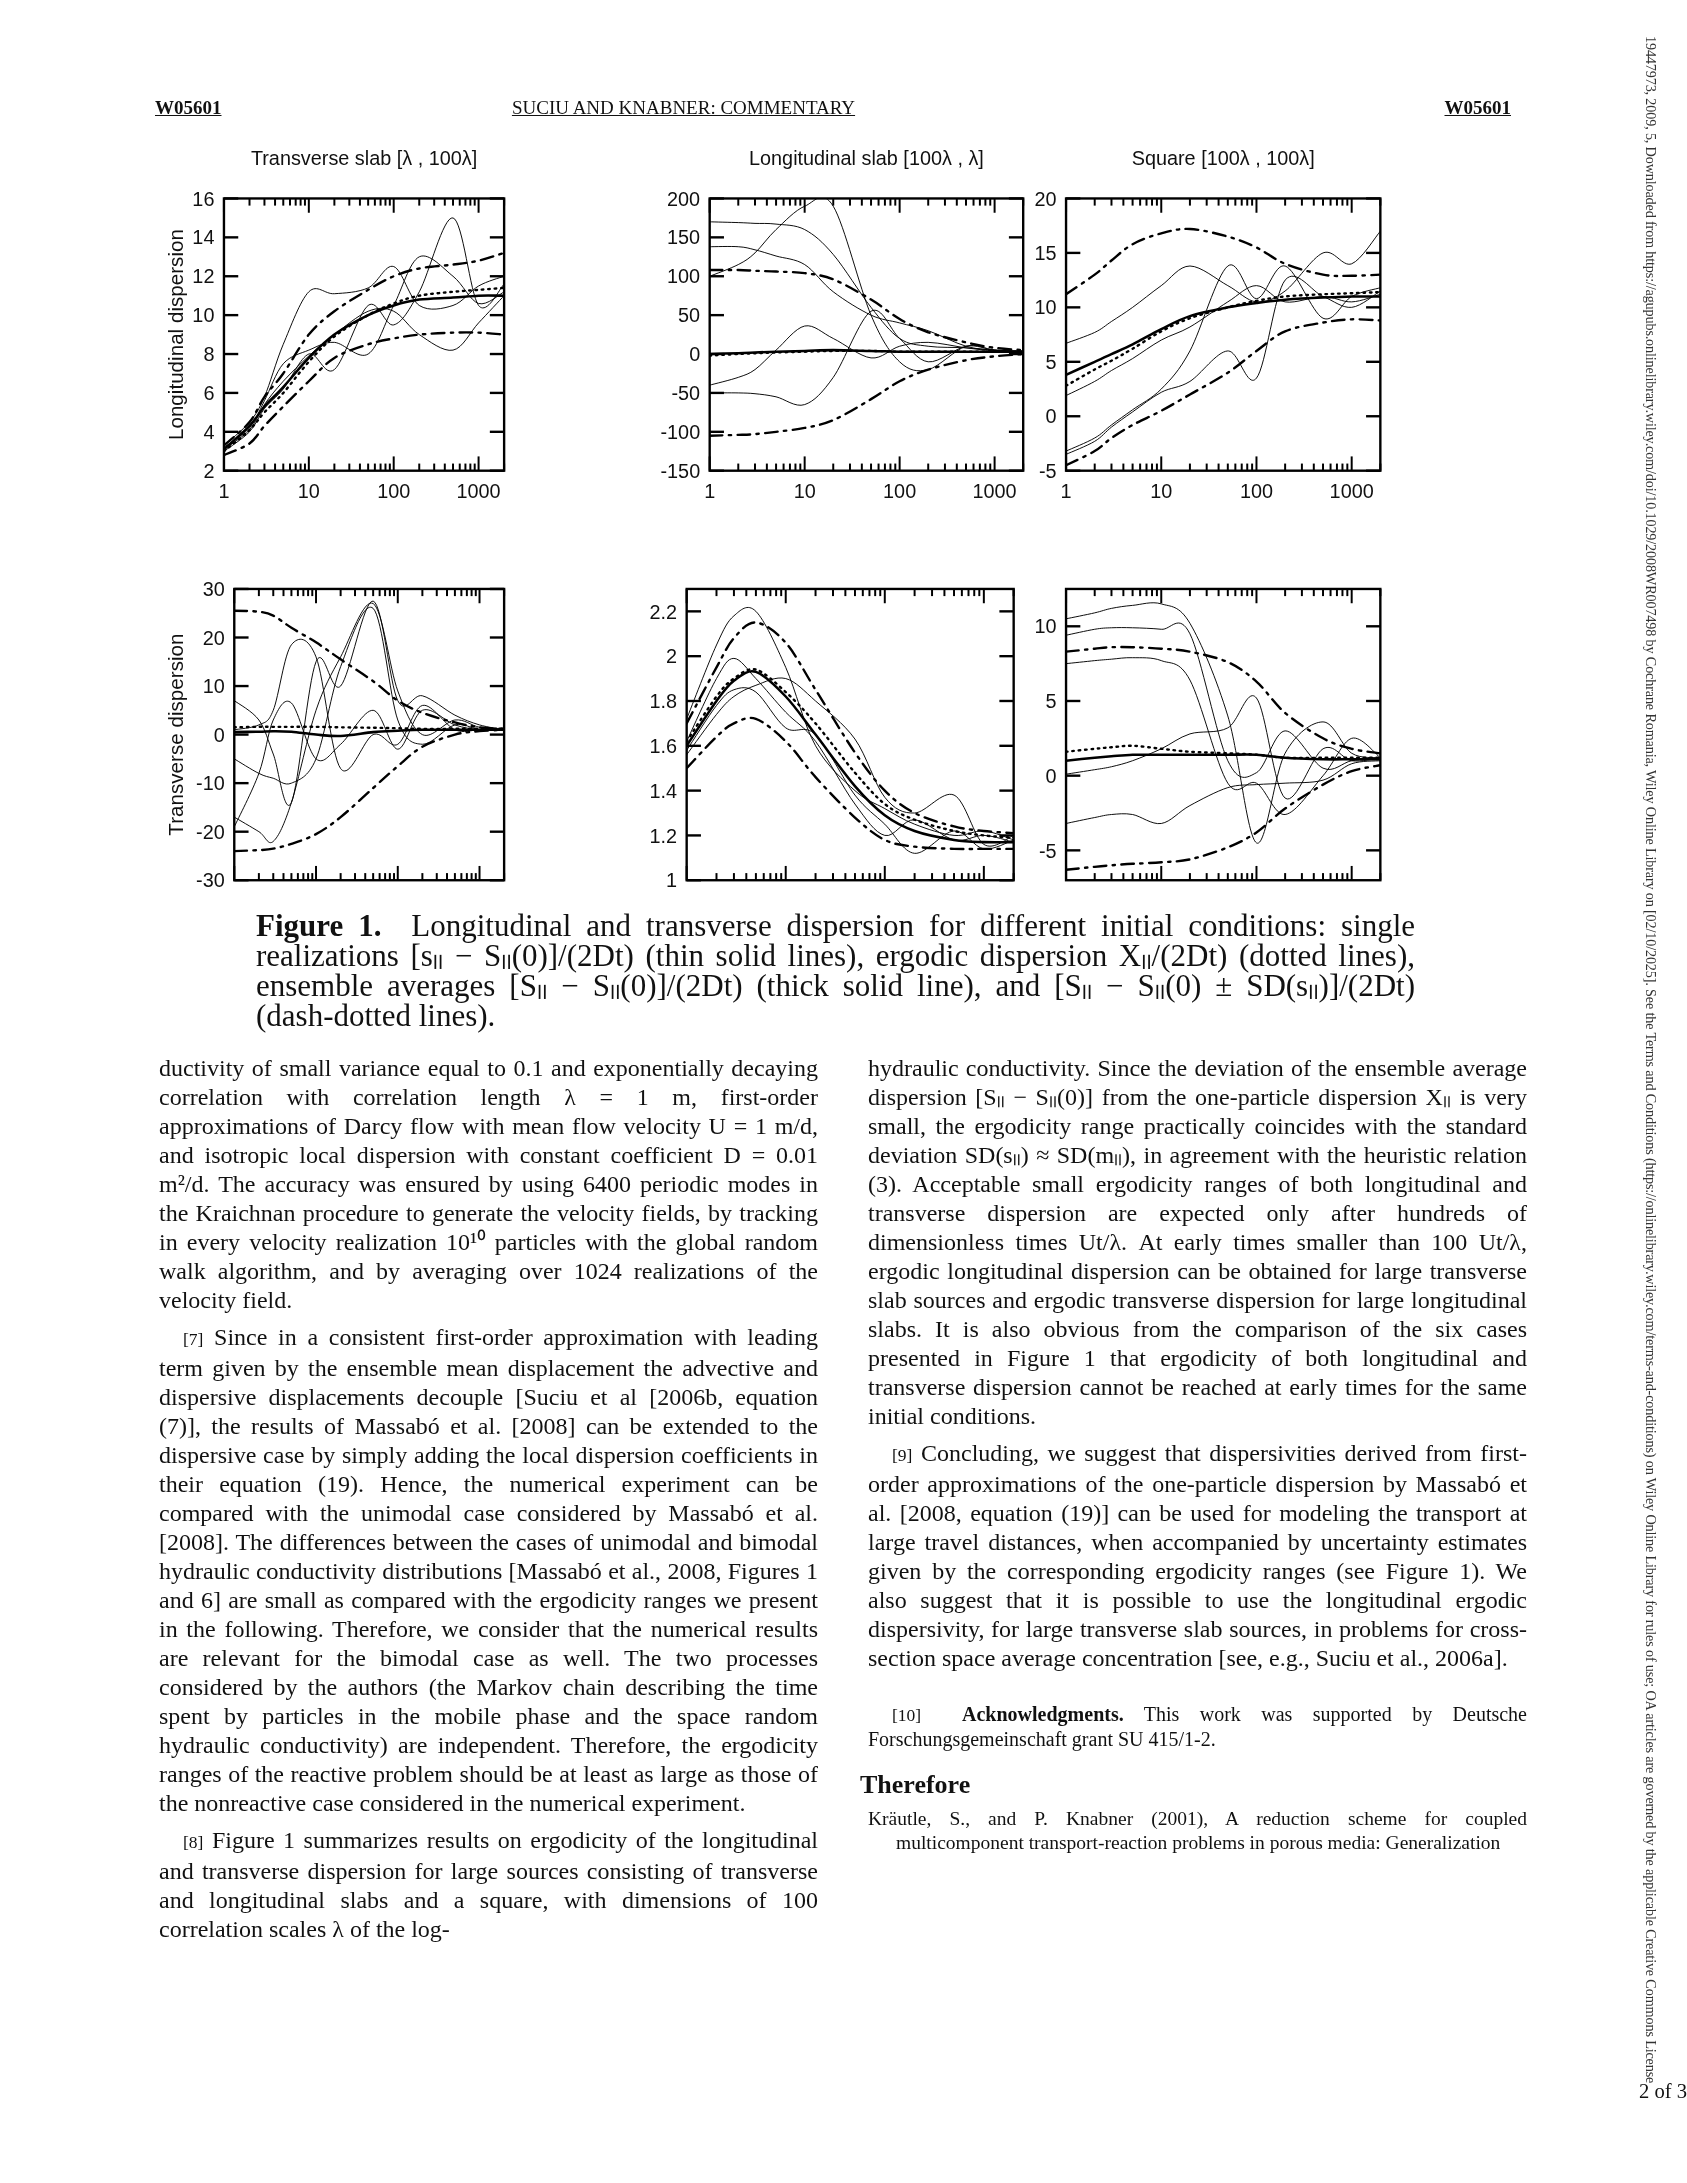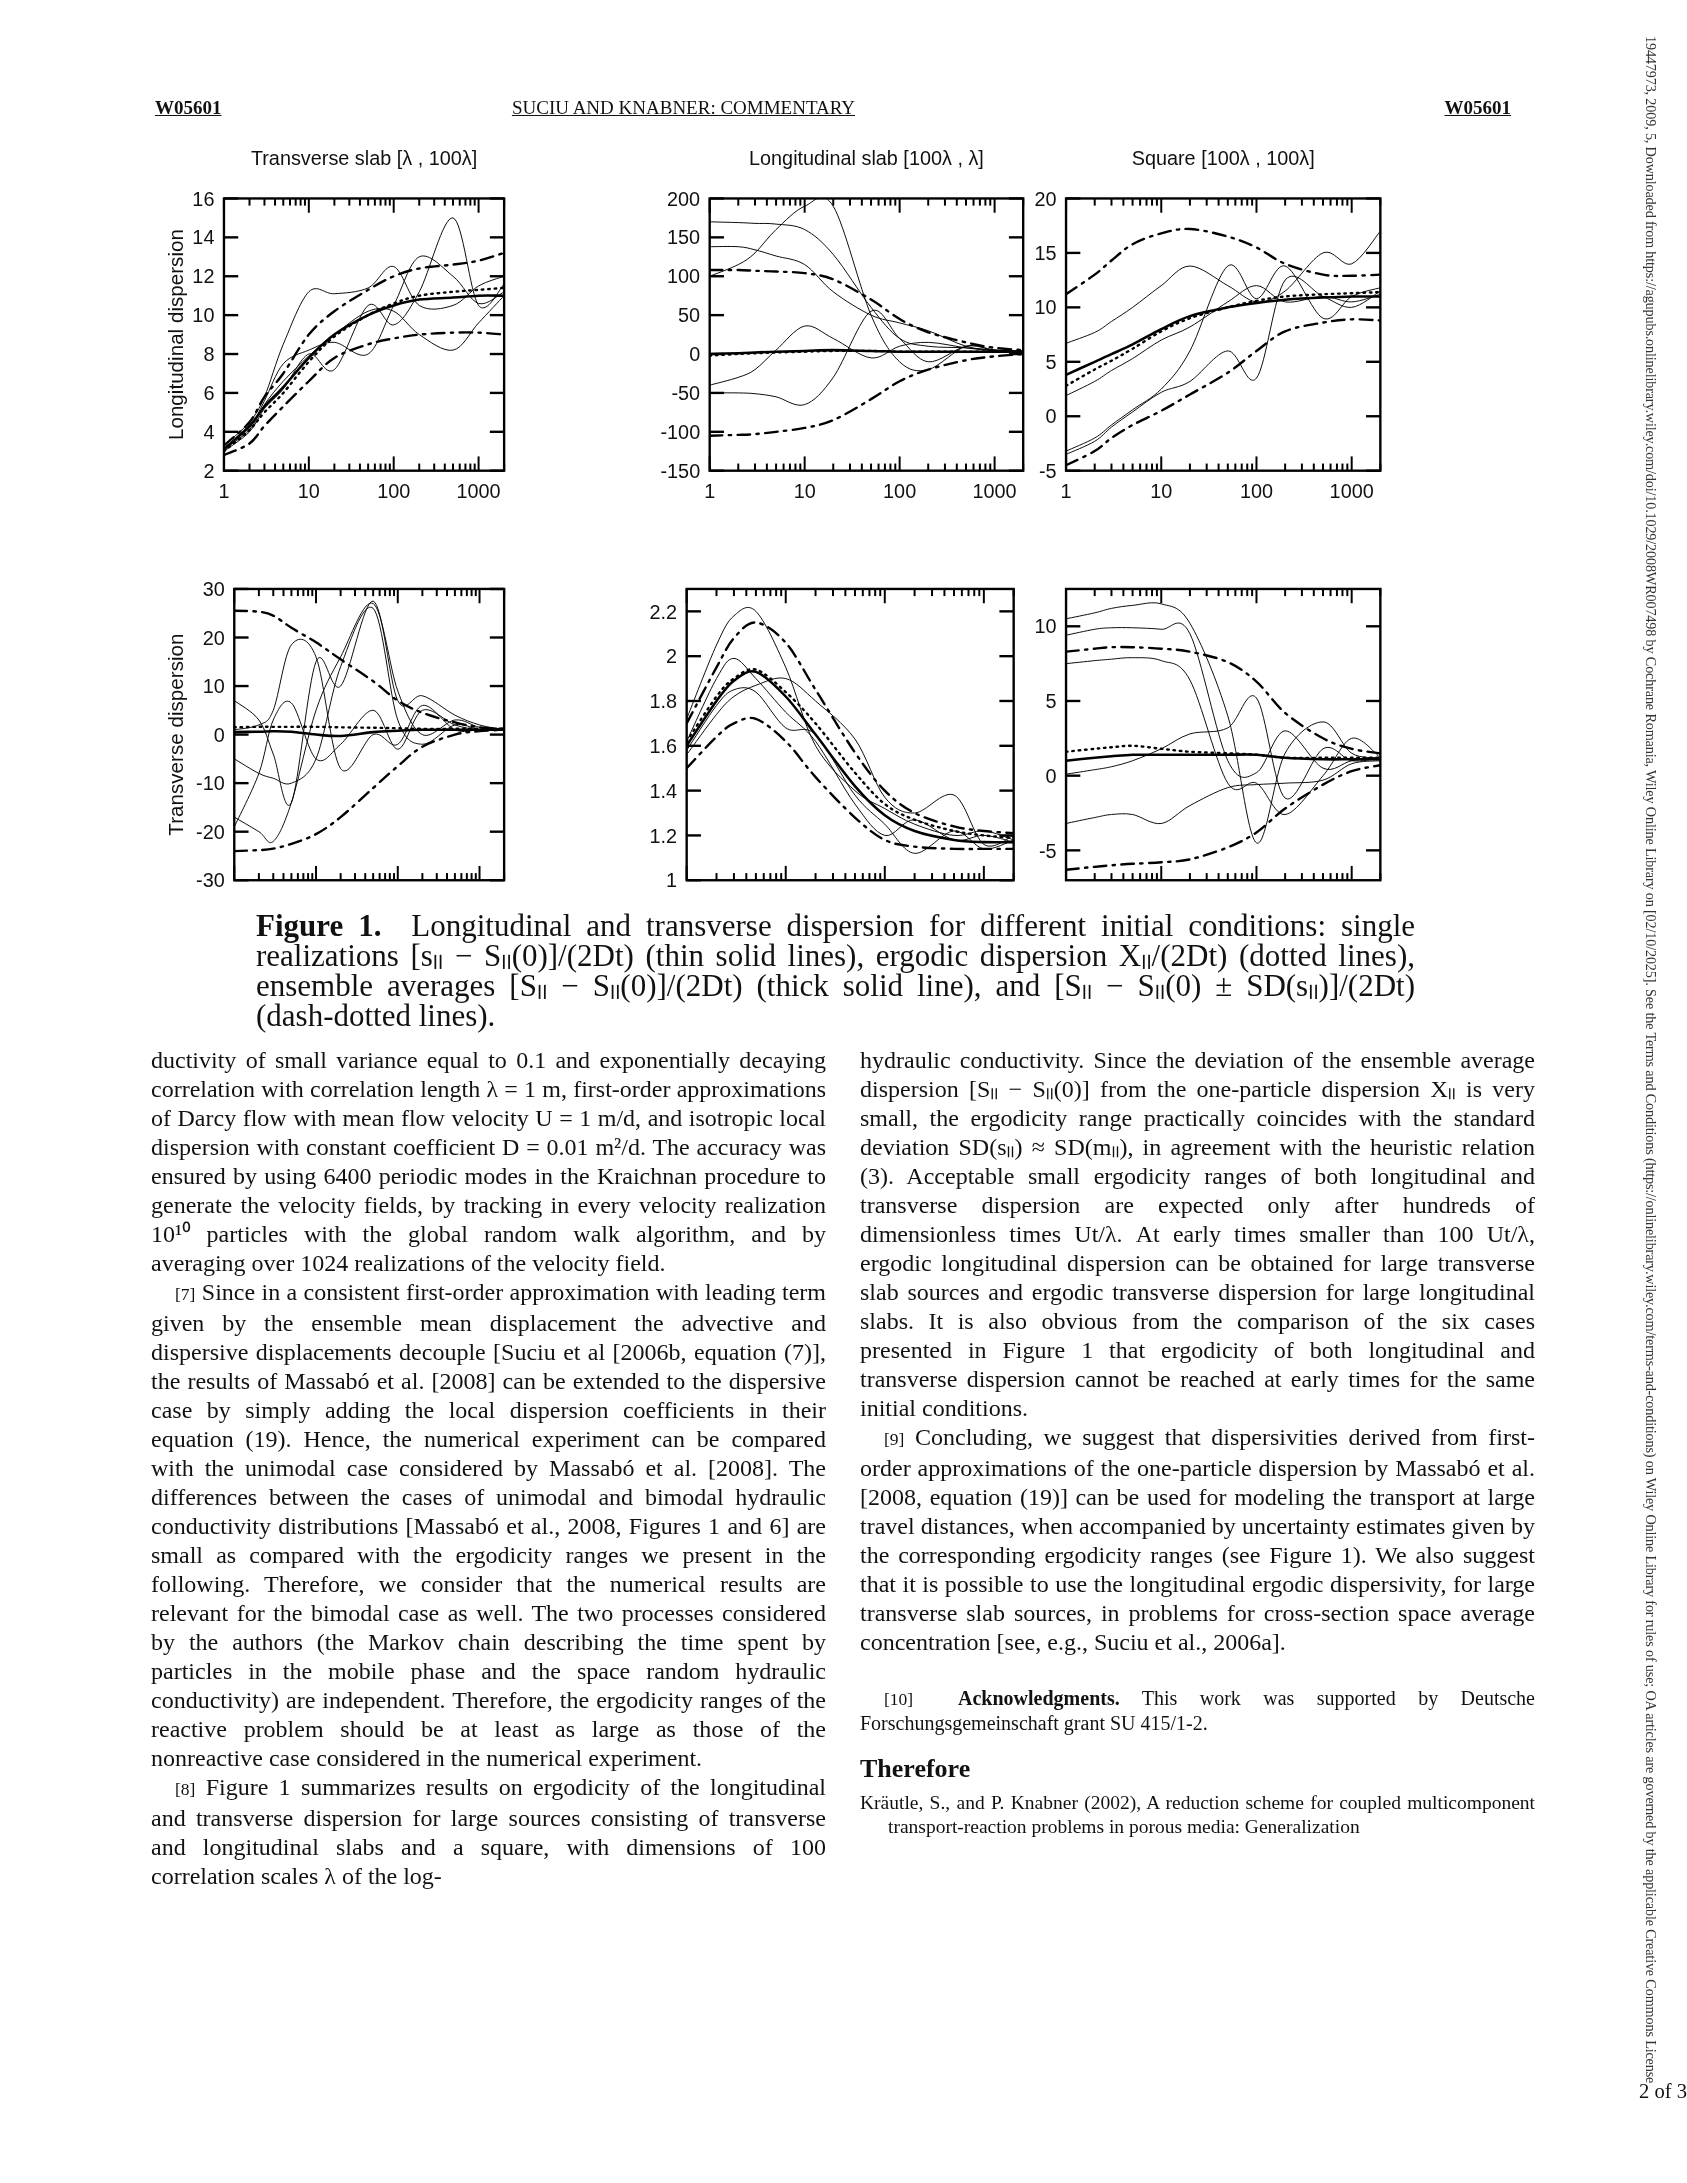--- a/index.html
+++ b/index.html
@@ -8,21 +8,21 @@
   .hdr.left { left:155px; font-weight:bold; }
   .hdr.center { left:0; width:1367px; text-align:center; }
   .hdr.right { right:176px; font-weight:bold; }
   #figure { position:absolute; left:143px; top:127px; width:1381px; height:762px; }
   #figure text { font-family:"Liberation Sans", sans-serif; fill:#111; }
   .caption { position:absolute; left:256px; top:911px; width:1159px; font-size:31px; line-height:30px; text-align:justify; text-align-last:left; }
   .caption b { font-weight:bold; }
   .col { position:absolute; top:1046px; width:675px; font-size:24px; line-height:29px; text-align:justify; }
   .col.l { left:151px; }
   .col.r { left:860px; }
-  .col p { margin:0;font-family:Liberation Serif, serif; }
+  .col p { margin:8px;font-family:Liberation Serif, serif; }
   .col p.ind { text-indent:24px; }
   .pnum { font-size:17.5px; }
   .ack { font-size:20px; line-height:24px; margin-top:29px !important; }
   .refhead { font-weight:bold; font-size:26px; margin:19px 0 8px 0; }
   .ref { font-size:19.5px; line-height:24px; padding-left:28px; text-indent:-28px; margin:0; }
   .pager { position:absolute; top:2080px; left:0; width:1687px; text-align:right; font-size:20.6px; }
   .sidebar { position:absolute; left:1642px; top:36px; width:24px; height:2128px; }
   .sidebar span { position:absolute; left:0; top:0; writing-mode:vertical-rl; font-size:14.3px; white-space:nowrap; color:#333; font-family:"Liberation Serif", serif; letter-spacing:-0.2px; transform:scaleX(0.95); }
 </style>
 </head>
@@ -646,17 +646,17 @@
   <p>ductivity of small variance equal to 0.1 and exponentially decaying correlation with correlation length λ = 1 m, first-order approximations of Darcy flow with mean flow velocity U = 1 m/d, and isotropic local dispersion with constant coefficient D = 0.01 m²/d. The accuracy was ensured by using 6400 periodic modes in the Kraichnan procedure to generate the velocity fields, by tracking in every velocity realization 10¹⁰ particles with the global random walk algorithm, and by averaging over 1024 realizations of the velocity field.</p>
   <p class="ind"><span class="pnum">[7]</span><span> Since in a consistent first-order approximation with leading term given by the ensemble mean displacement the advective and dispersive displacements decouple [Suciu et al [2006b, equation (7)], the results of Massabó et al. [2008] can be extended to the dispersive case by simply adding the local dispersion coefficients in their equation (19). Hence, the numerical experiment can be compared with the unimodal case considered by Massabó et al. [2008]. The differences between the cases of unimodal and bimodal hydraulic conductivity distributions [Massabó et al., 2008, Figures 1 and 6] are small as compared with the ergodicity ranges we present in the following. Therefore, we consider that the numerical results are relevant for the bimodal case as well. The two processes considered by the authors (the Markov chain describing the time spent by particles in the mobile phase and the space random hydraulic conductivity) are independent. Therefore, the ergodicity ranges of the reactive problem should be at least as large as those of the nonreactive case considered in the numerical experiment.</span></p>
   <p class="ind"><span class="pnum">[8]</span><span> Figure 1 summarizes results on ergodicity of the longitudinal and transverse dispersion for large sources consisting of transverse and longitudinal slabs and a square, with dimensions of 100 correlation scales λ of the log-</span></p>
 </div>
 
 <div class="col r">
   <p>hydraulic conductivity. Since the deviation of the ensemble average dispersion [Sₗₗ − Sₗₗ(0)] from the one-particle dispersion Xₗₗ is very small, the ergodicity range practically coincides with the standard deviation SD(sₗₗ) ≈ SD(mₗₗ), in agreement with the heuristic relation (3). Acceptable small ergodicity ranges of both longitudinal and transverse dispersion are expected only after hundreds of dimensionless times Ut/λ. At early times smaller than 100 Ut/λ, ergodic longitudinal dispersion can be obtained for large transverse slab sources and ergodic transverse dispersion for large longitudinal slabs. It is also obvious from the comparison of the six cases presented in Figure 1 that ergodicity of both longitudinal and transverse dispersion cannot be reached at early times for the same initial conditions.</p>
   <p class="ind"><span class="pnum">[9]</span><span> Concluding, we suggest that dispersivities derived from first-order approximations of the one-particle dispersion by Massabó et al. [2008, equation (19)] can be used for modeling the transport at large travel distances, when accompanied by uncertainty estimates given by the corresponding ergodicity ranges (see Figure 1). We also suggest that it is possible to use the longitudinal ergodic dispersivity, for large transverse slab sources, in problems for cross-section space average concentration [see, e.g., Suciu et al., 2006a].</span></p>
   <p class="ind ack"><span class="pnum">[10]</span>&nbsp;&nbsp;<b>Acknowledgments.</b><span> This work was supported by Deutsche Forschungsgemeinschaft grant SU 415/1-2.</span></p>
   <div class="refhead">Therefore</div>
-  <p class="ref">Kräutle, S., and P. Knabner (2002), A reduction scheme for coupled multicomponent transport-reaction problems in porous media: Generalization</p>
+  <p class="ref">Kräutle, S., and P. Knabner (2001), A reduction scheme for coupled multicomponent transport-reaction problems in porous media: Generalization</p>
 </div>
 
 <div class="pager">2 of 3</div>
 
 
 </body></html>

